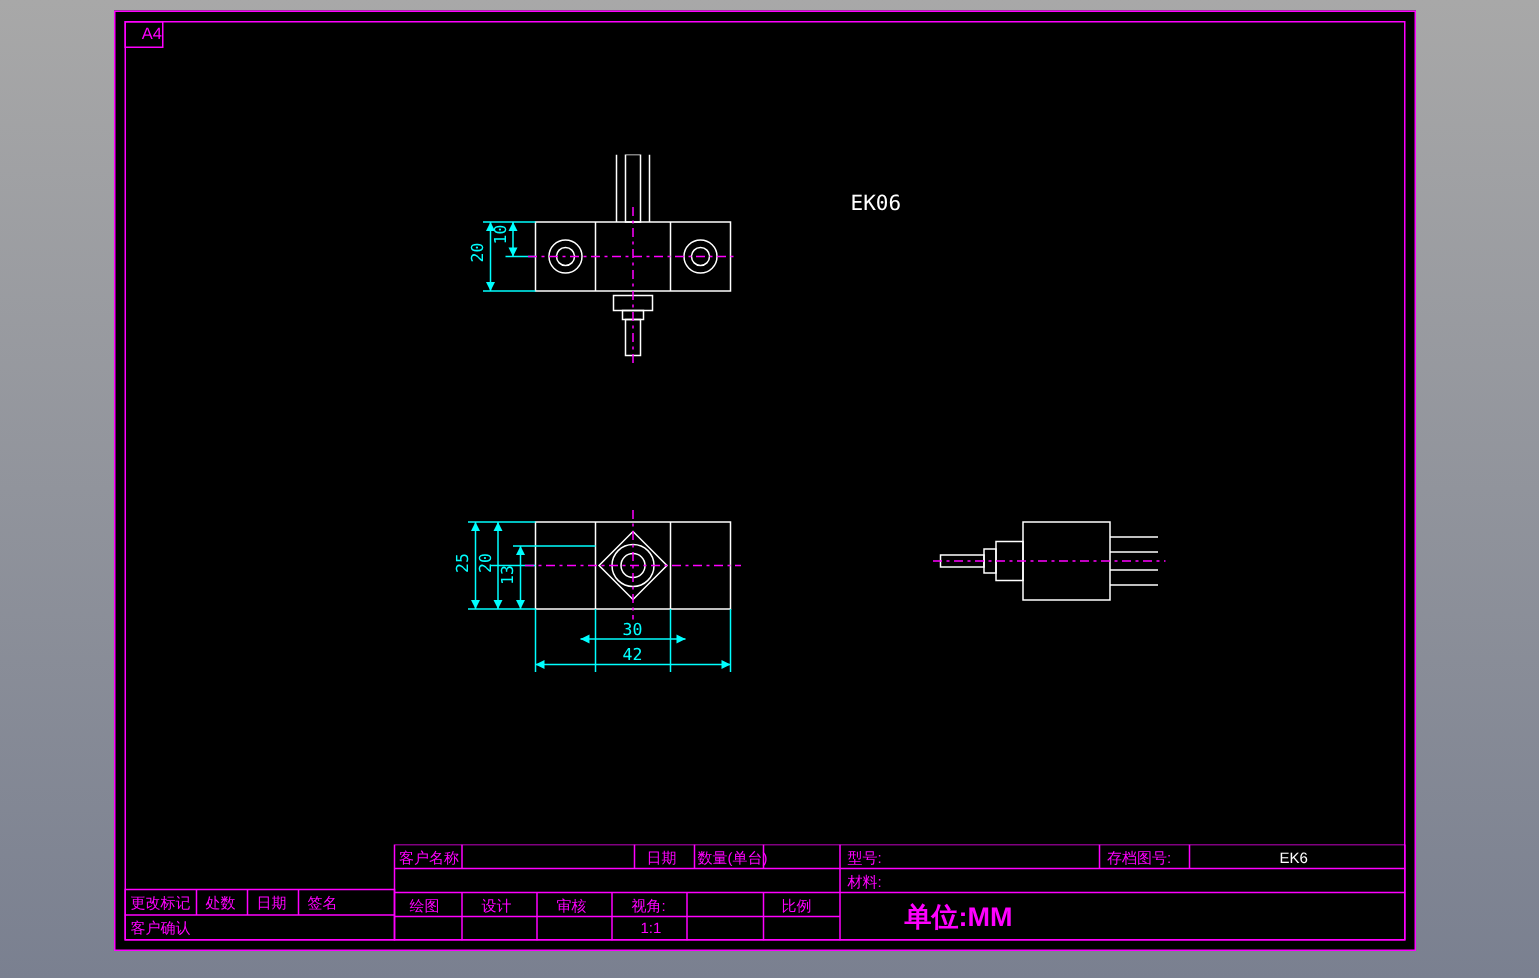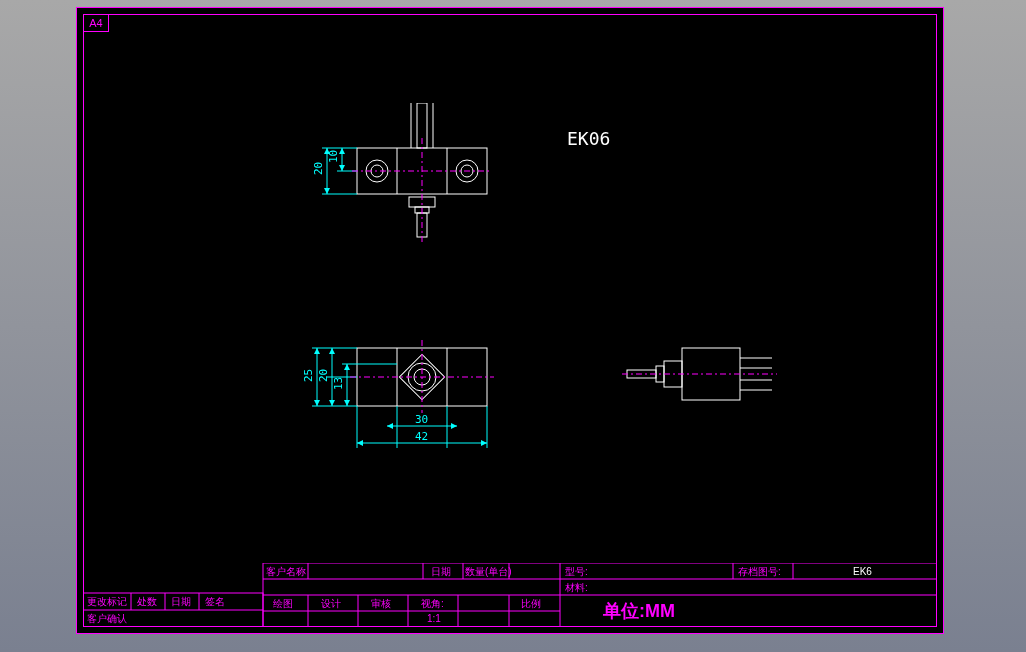--- a/index.html
+++ b/index.html
@@ -1,19 +1,19 @@
 <!DOCTYPE html>
 <html><head>
 <meta charset="utf-8">
 <style>
 body{margin:0;background:linear-gradient(to bottom,#a8a8a8,#7a8090);width:1026px;height:652px;font-family:Arial,sans-serif;overflow:hidden}
 .sheet{position:absolute;left:76px;top:7px;width:866px;height:625px;background:#000;border:1px solid #ff00ff}
 .inner-border{position:absolute;left:6px;top:6px;right:6px;bottom:6px;border:1px solid #ff00ff}
-.a4-box{position:absolute;left:6px;top:6px;width:24px;height:16px;border:1px solid #ff00ff;color:#ff00ff;font-size:11px;text-align:center;line-height:16px}
-.part-label{position:absolute;color:#fff;font-size:18px;font-family:monospace}
+.a4-box{position:absolute;left:6px;top:6px;width:24px;height:16px;border:1px solid #ff00ff;color:#ff00ff;font-size:11px;text-align:right;line-height:16px}
+.part-label{position:absolute;color:#fff;font-size:14px;font-family:monospace}
 svg{position:absolute}
 .cyan{stroke:#00ffff;fill:none}
 .mag{stroke:#ff00ff;fill:none}
 .wht{stroke:#fff;fill:none}
 .dim-txt{fill:#00ffff;font-size:11px;font-family:monospace}
 .tb-txt{fill:#ff00ff;font-size:10px}
 .tb-txt-lg{fill:#ff00ff;font-size:18px;font-weight:bold}
 .tb-wht{fill:#fff;font-size:10px}
 </style>
 </head>

